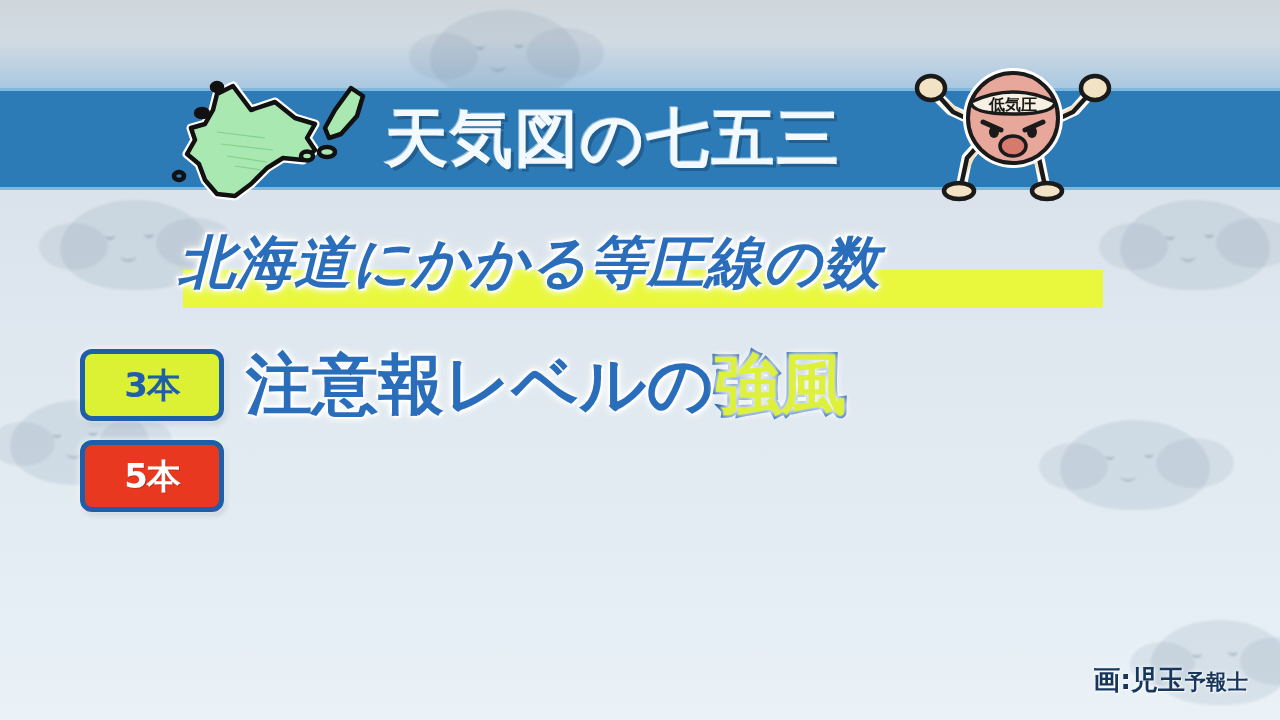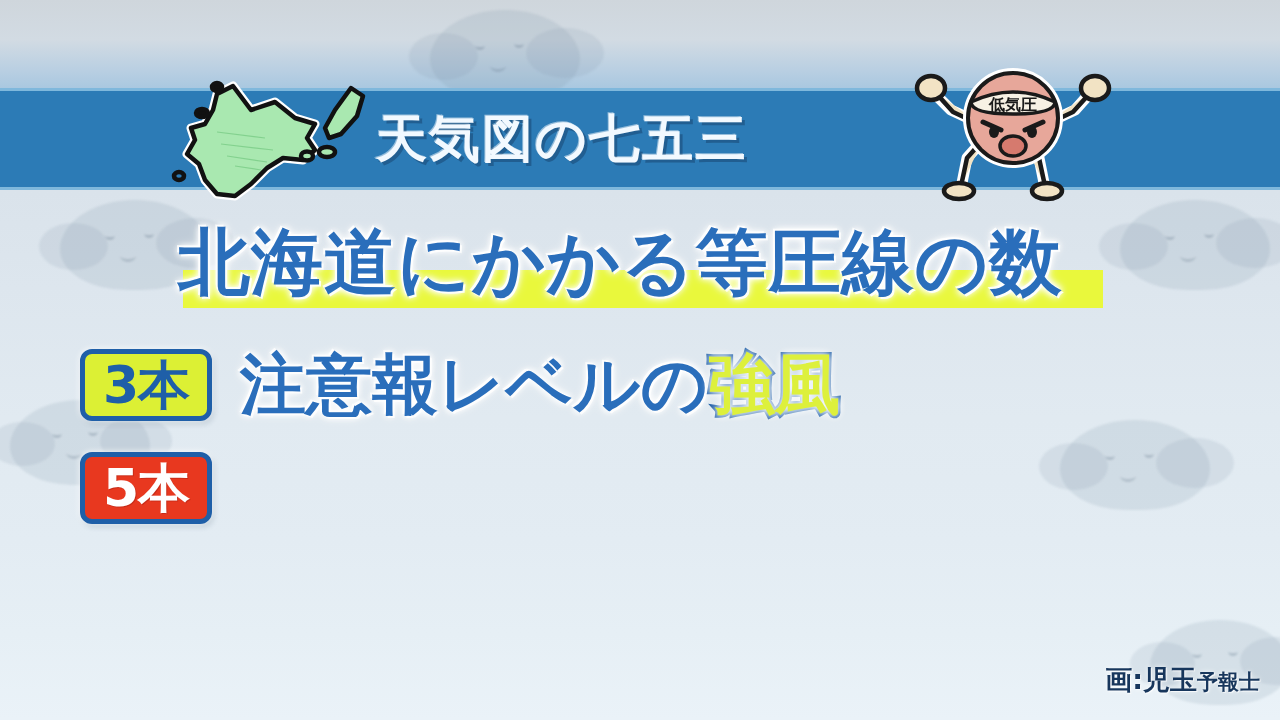--- a/index.html
+++ b/index.html
@@ -67,22 +67,22 @@
     position: absolute;
     left: 0; top: 88px;
     width: 1280px; height: 102px;
     background: #2c7bb6;
     border-top: 3px solid #7fb8dc;
     border-bottom: 3px solid #7fb8dc;
     box-sizing: border-box;
   }
   .banner-title {
     position: absolute;
-    left: 376px; top: 93px;
-    font-size: 51px;
+    left: 385px; top: 93px;
+    font-size: 63px;
     line-height: 92px;
     font-weight: bold;
     color: #f2f9ff;
     letter-spacing: 2px;
     text-shadow:
        3px 3px 0 rgba(20,60,100,0.45),
       -1px -1px 0 rgba(255,255,255,0.5);
     white-space: nowrap;
   }
 
@@ -107,70 +107,71 @@
     height: 92px;
   }
   .hl-bar {
     position: absolute;
     left: 5px; top: 52px;
     width: 920px; height: 38px;
     background: #e9f83c;
   }
   .subtitle {
     position: relative;
-    font-size: 72px;
+    font-size: 57px;
     line-height: 88px;
     font-weight: bold;
     color: #2a6ebb;
     white-space: nowrap;
     letter-spacing: 1px;
     text-shadow:
       0 0 7px #ffffff, 0 0 7px #ffffff, 0 0 12px #ffffff,
       2px 2px 0 rgba(255,255,255,0.9),
       -2px -2px 0 rgba(255,255,255,0.9);
+    font-style: italic;
   }
 
   
   .row {
     position: absolute;
     display: flex;
     align-items: center;
     left: 80px;
     white-space: nowrap;
   }
   .row-0 { top: 342px; }
-  .row-1 { top: 452px; }
+  .row-1 { top: 440px; }
   .row-2 { top: 558px; }
 
   .badge {
     flex: 0 0 auto;
-    width: 132px;
+    width: 144px;
     height: 72px;
     border-radius: 12px;
     border: 5px solid #1f5fa8;
     box-sizing: border-box;
-    font-size: 52px;
+    font-size: 34px;
     line-height: 62px;
     font-weight: bold;
     text-align: center;
     letter-spacing: -1px;
     box-shadow: 0 0 6px rgba(255,255,255,0.95), 2px 3px 5px rgba(60,90,120,0.25);
   }
   .badge-yellow {
     background: #dcf034;
     color: #1f5fa8;
   }
   .badge-red {
     background: #e8381f;
     color: #ffffff;
     text-shadow: 1px 1px 0 rgba(140,20,10,0.35);
   }
 
   .row-text {
-    margin-left: 28px;
+    margin-left: 22px;
     font-size: 66px;
     line-height: 86px;
     font-weight: bold;
     color: #2a6ebb;
     letter-spacing: 0px;
     text-shadow:
       0 0 7px #ffffff, 0 0 7px #ffffff, 0 0 12px #ffffff,
       2px 2px 0 rgba(255,255,255,0.85),
       -2px -2px 0 rgba(255,255,255,0.85);
   }
@@ -183,21 +184,21 @@
   .emph-red {
     color: #f25a4e;
     -webkit-text-stroke: 5px #1f5fa8;
     paint-order: stroke fill;
     text-shadow: 0 0 8px #ffffff, 0 0 10px #ffffff;
   }
 
   
   .credit {
     position: absolute;
-    right: 20px;
+    right: 32px;
     bottom: 22px;
     font-size: 27px;
     font-weight: bold;
     color: #17365c;
     letter-spacing: 0px;
     text-shadow: 0 0 5px rgba(255,255,255,0.9), 1px 1px 0 rgba(255,255,255,0.7);
   }
   .credit .small { font-size: 21px; }
 </style>
 </head>

